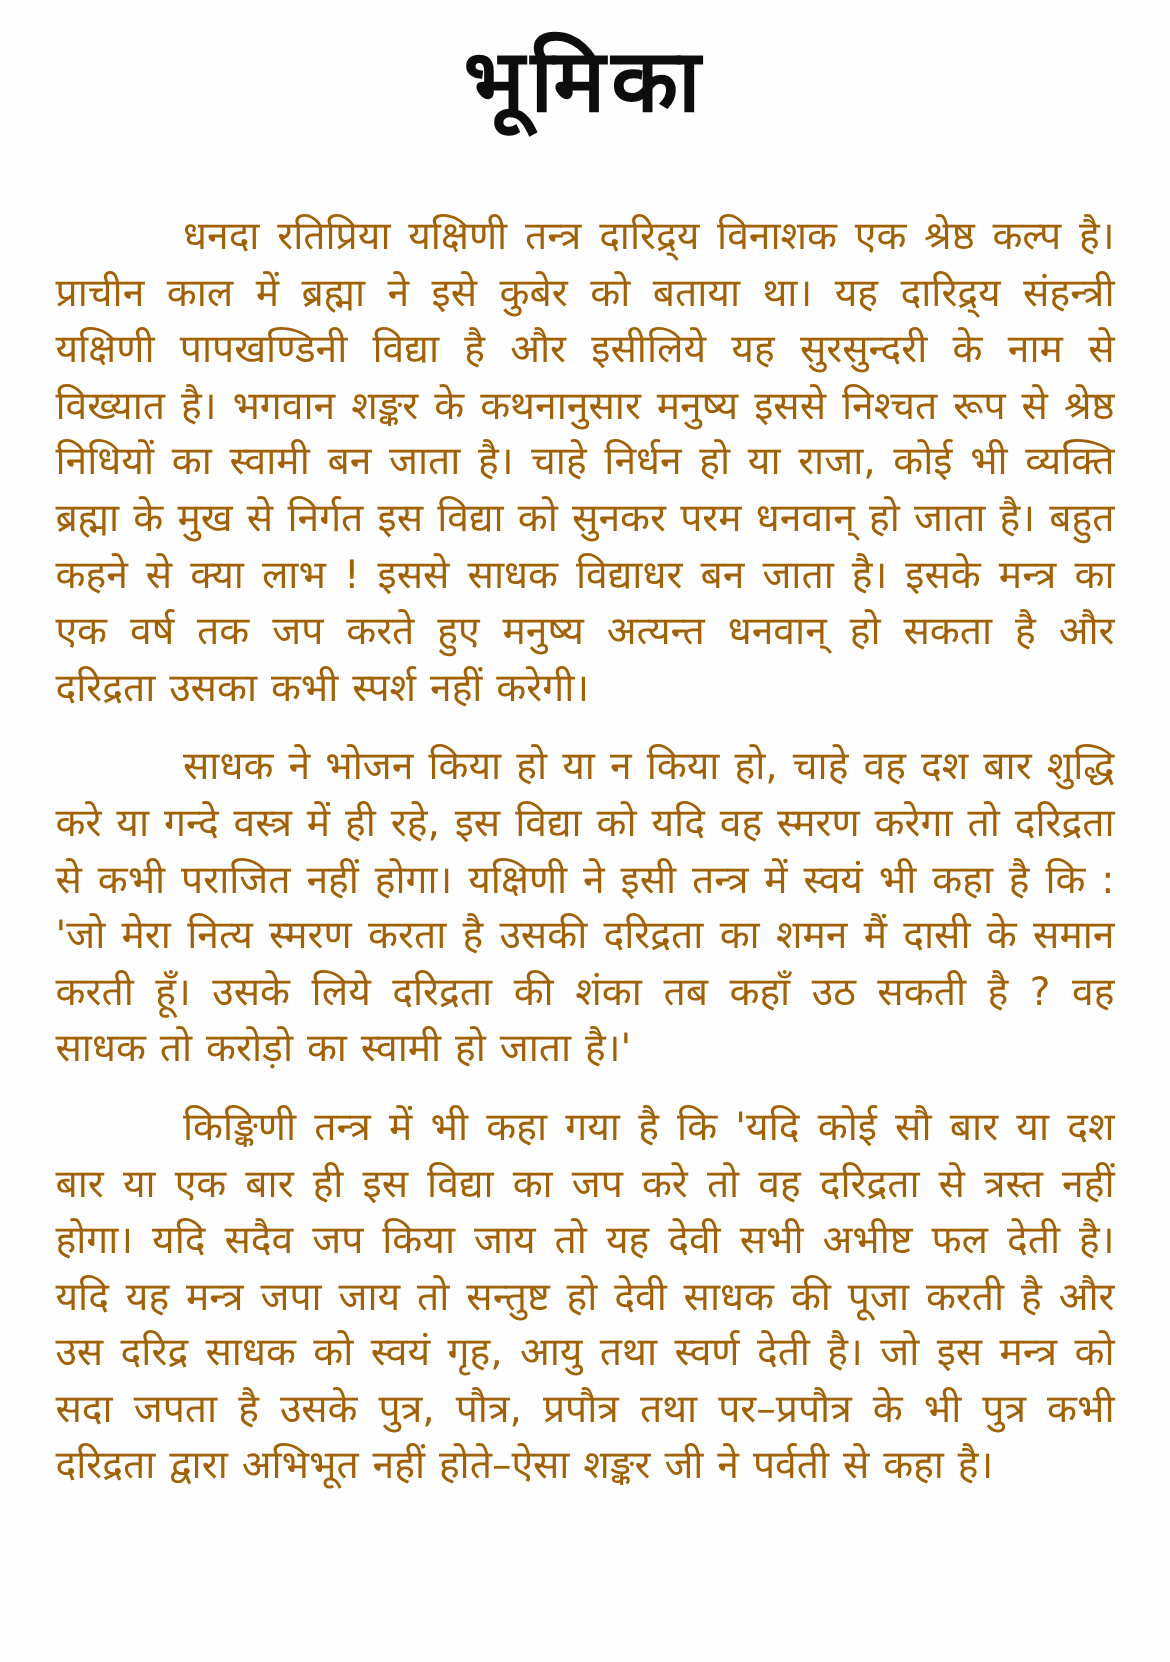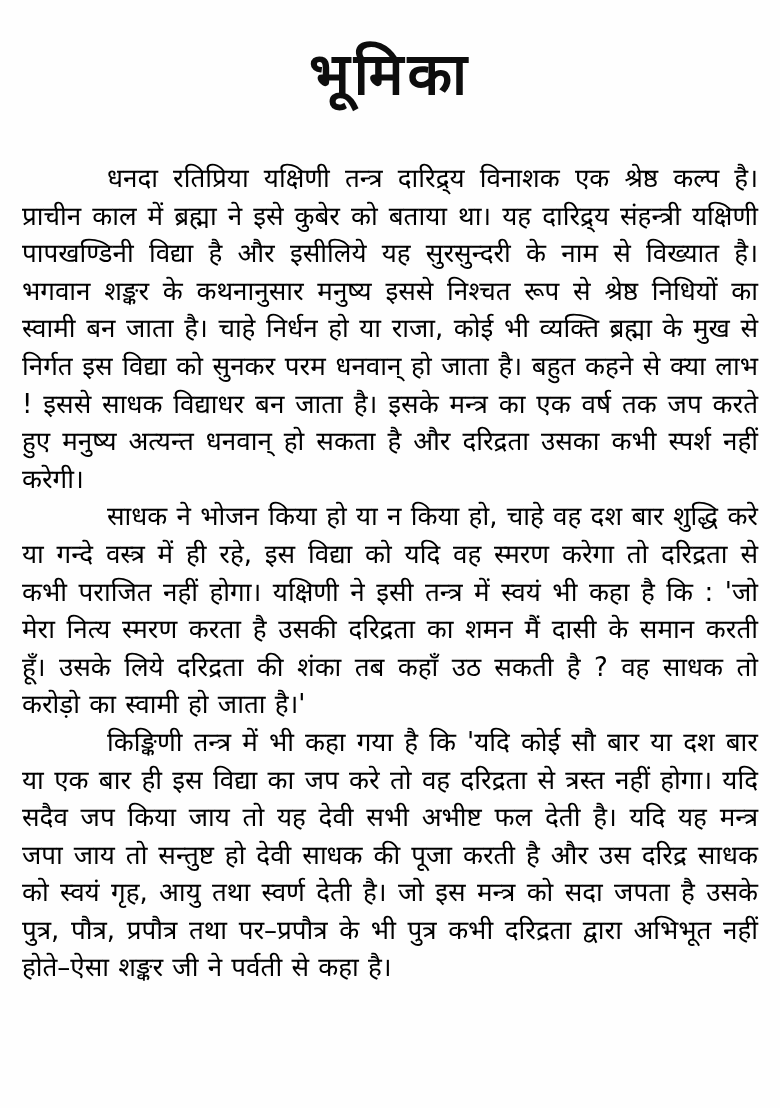--- a/index.html
+++ b/index.html
@@ -12,40 +12,40 @@
     width: 780px;
     height: 1108px;
     margin: 0 auto;
     background: #fefefe;
     overflow: hidden;
     font-family: "DejaVu Sans", sans-serif;
     color: #111111;
   }
   .page-title {
     margin: 0;
-    padding-top: 40px;
+    padding-top: 20px;
     text-align: center;
     font-size: 58px;
     line-height: 68px;
     font-weight: 700;
     letter-spacing: 4px;
     color: #0d0d0d;
     font-family: "DejaVu Serif", serif;
   }
   .body-text {
     margin: 52px 22px 0 22px;
   }
   .body-text p {
-    margin: 0;
+    margin: 15px;
     text-align: justify;
     text-indent: 85px;
     font-size: 26px;
     line-height: 37.6px;
     font-weight: 500;
-    color: #000000;
+    color: #a16207;
     word-spacing: 1px;
   }
 </style>
 </head>
 <body>
 
 <div class="page">
   <h1 class="page-title">भूमिका</h1>
 
   <div class="body-text">

